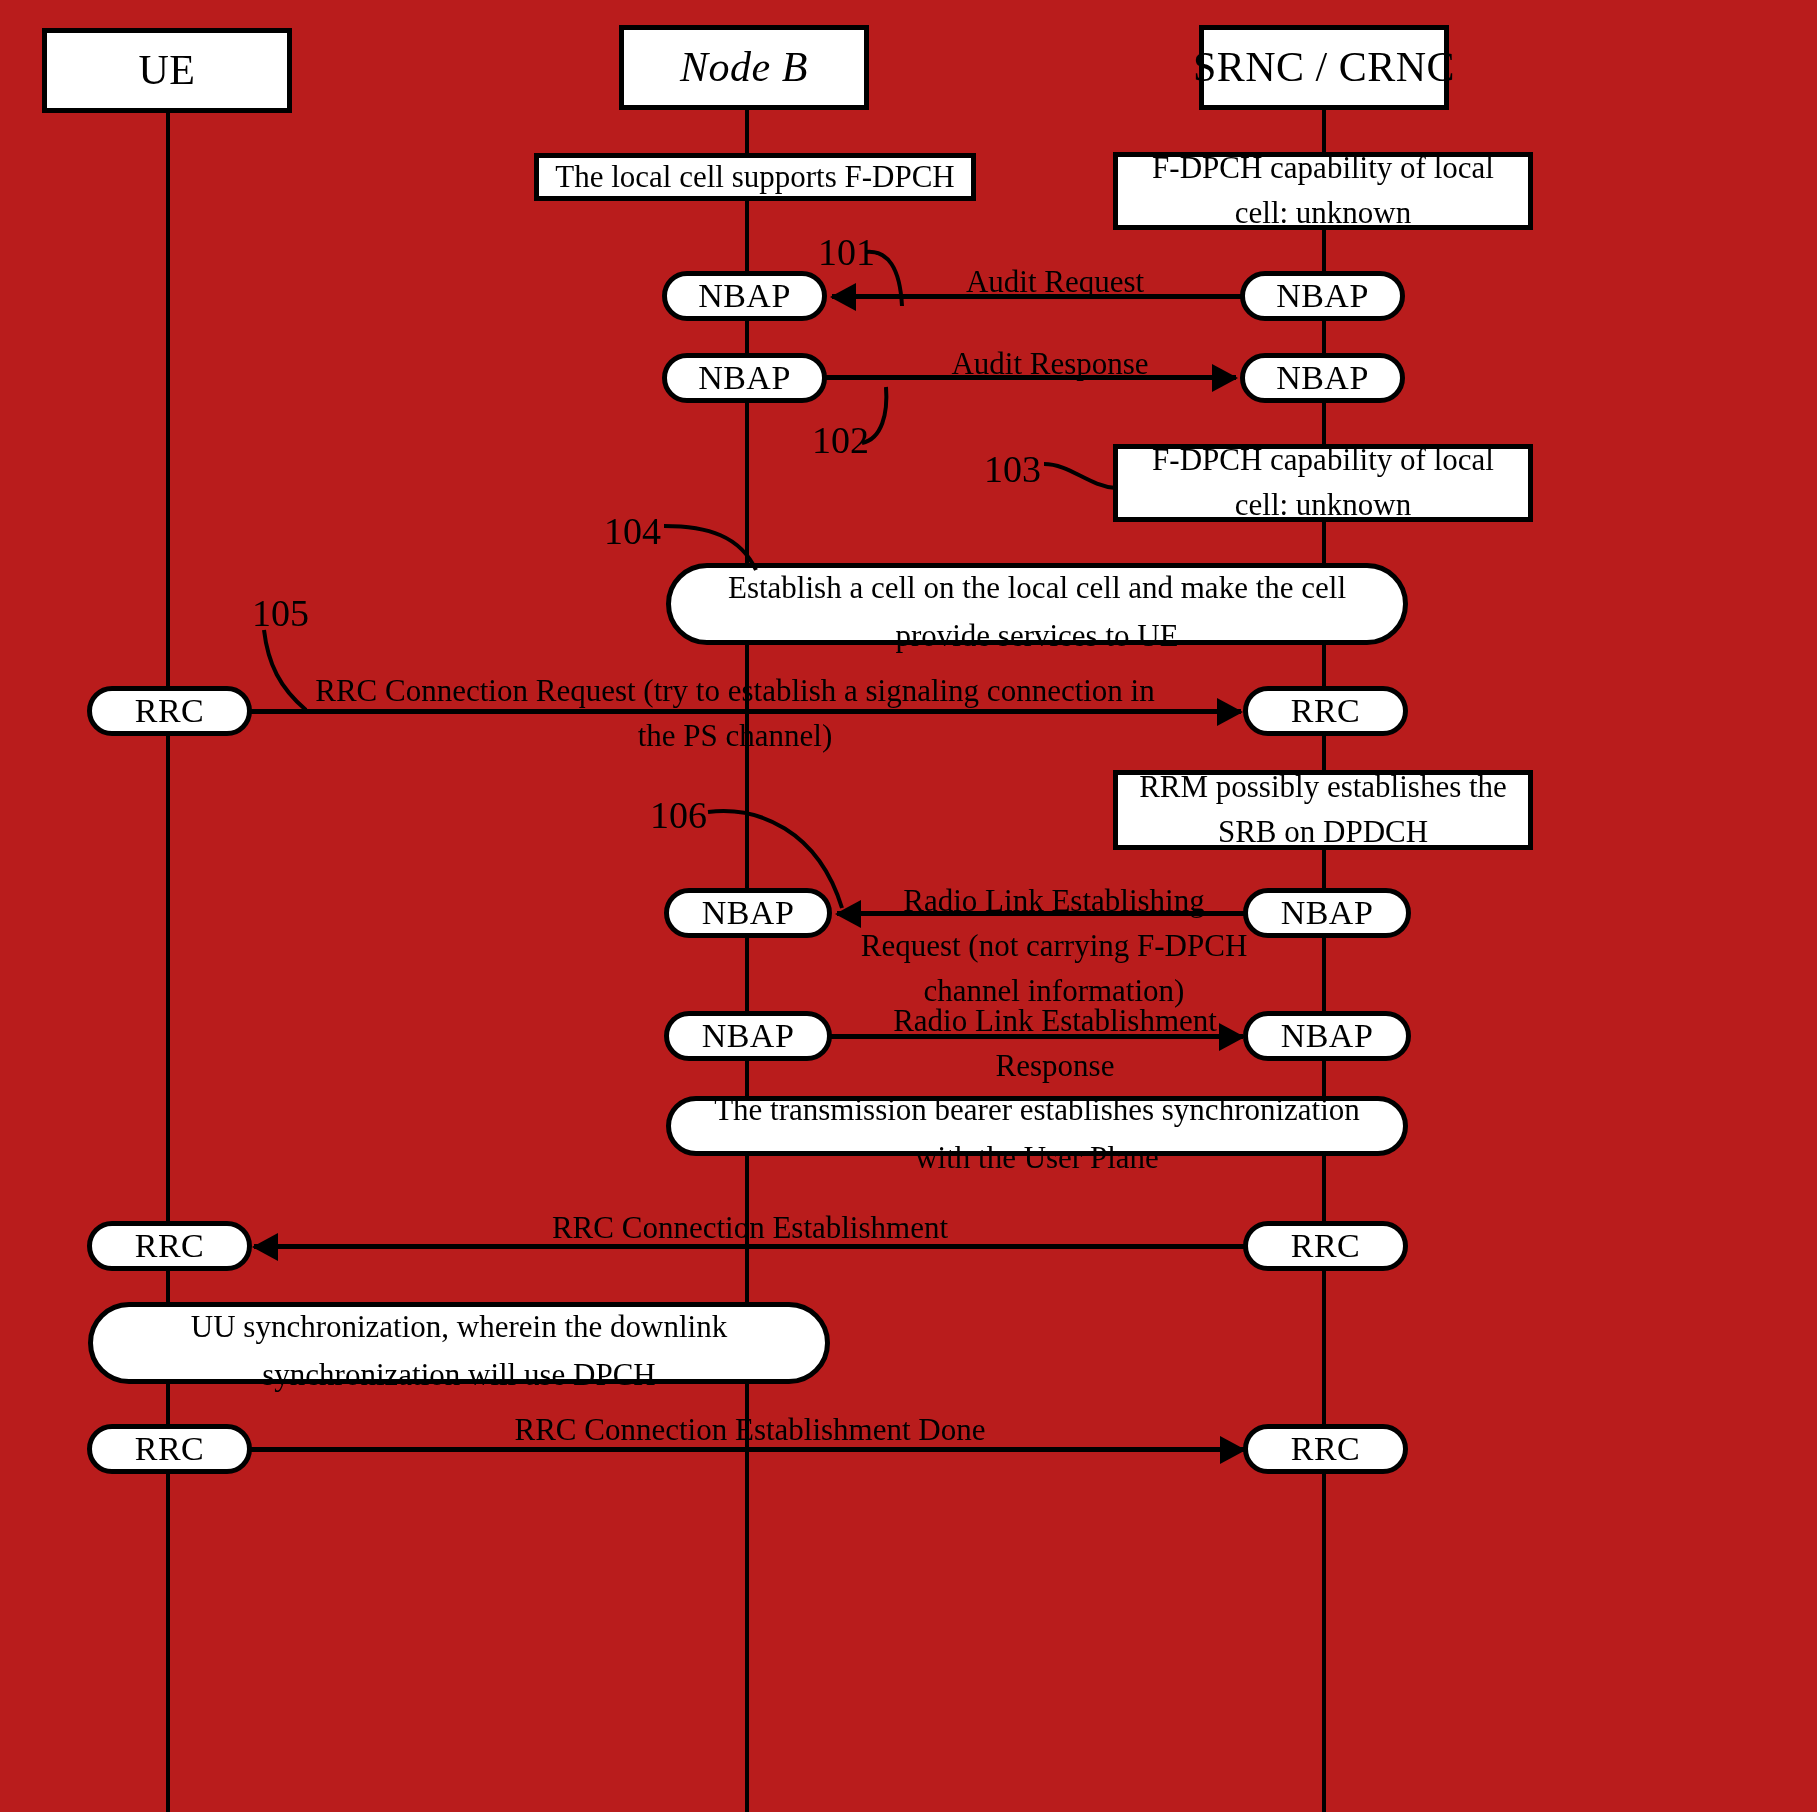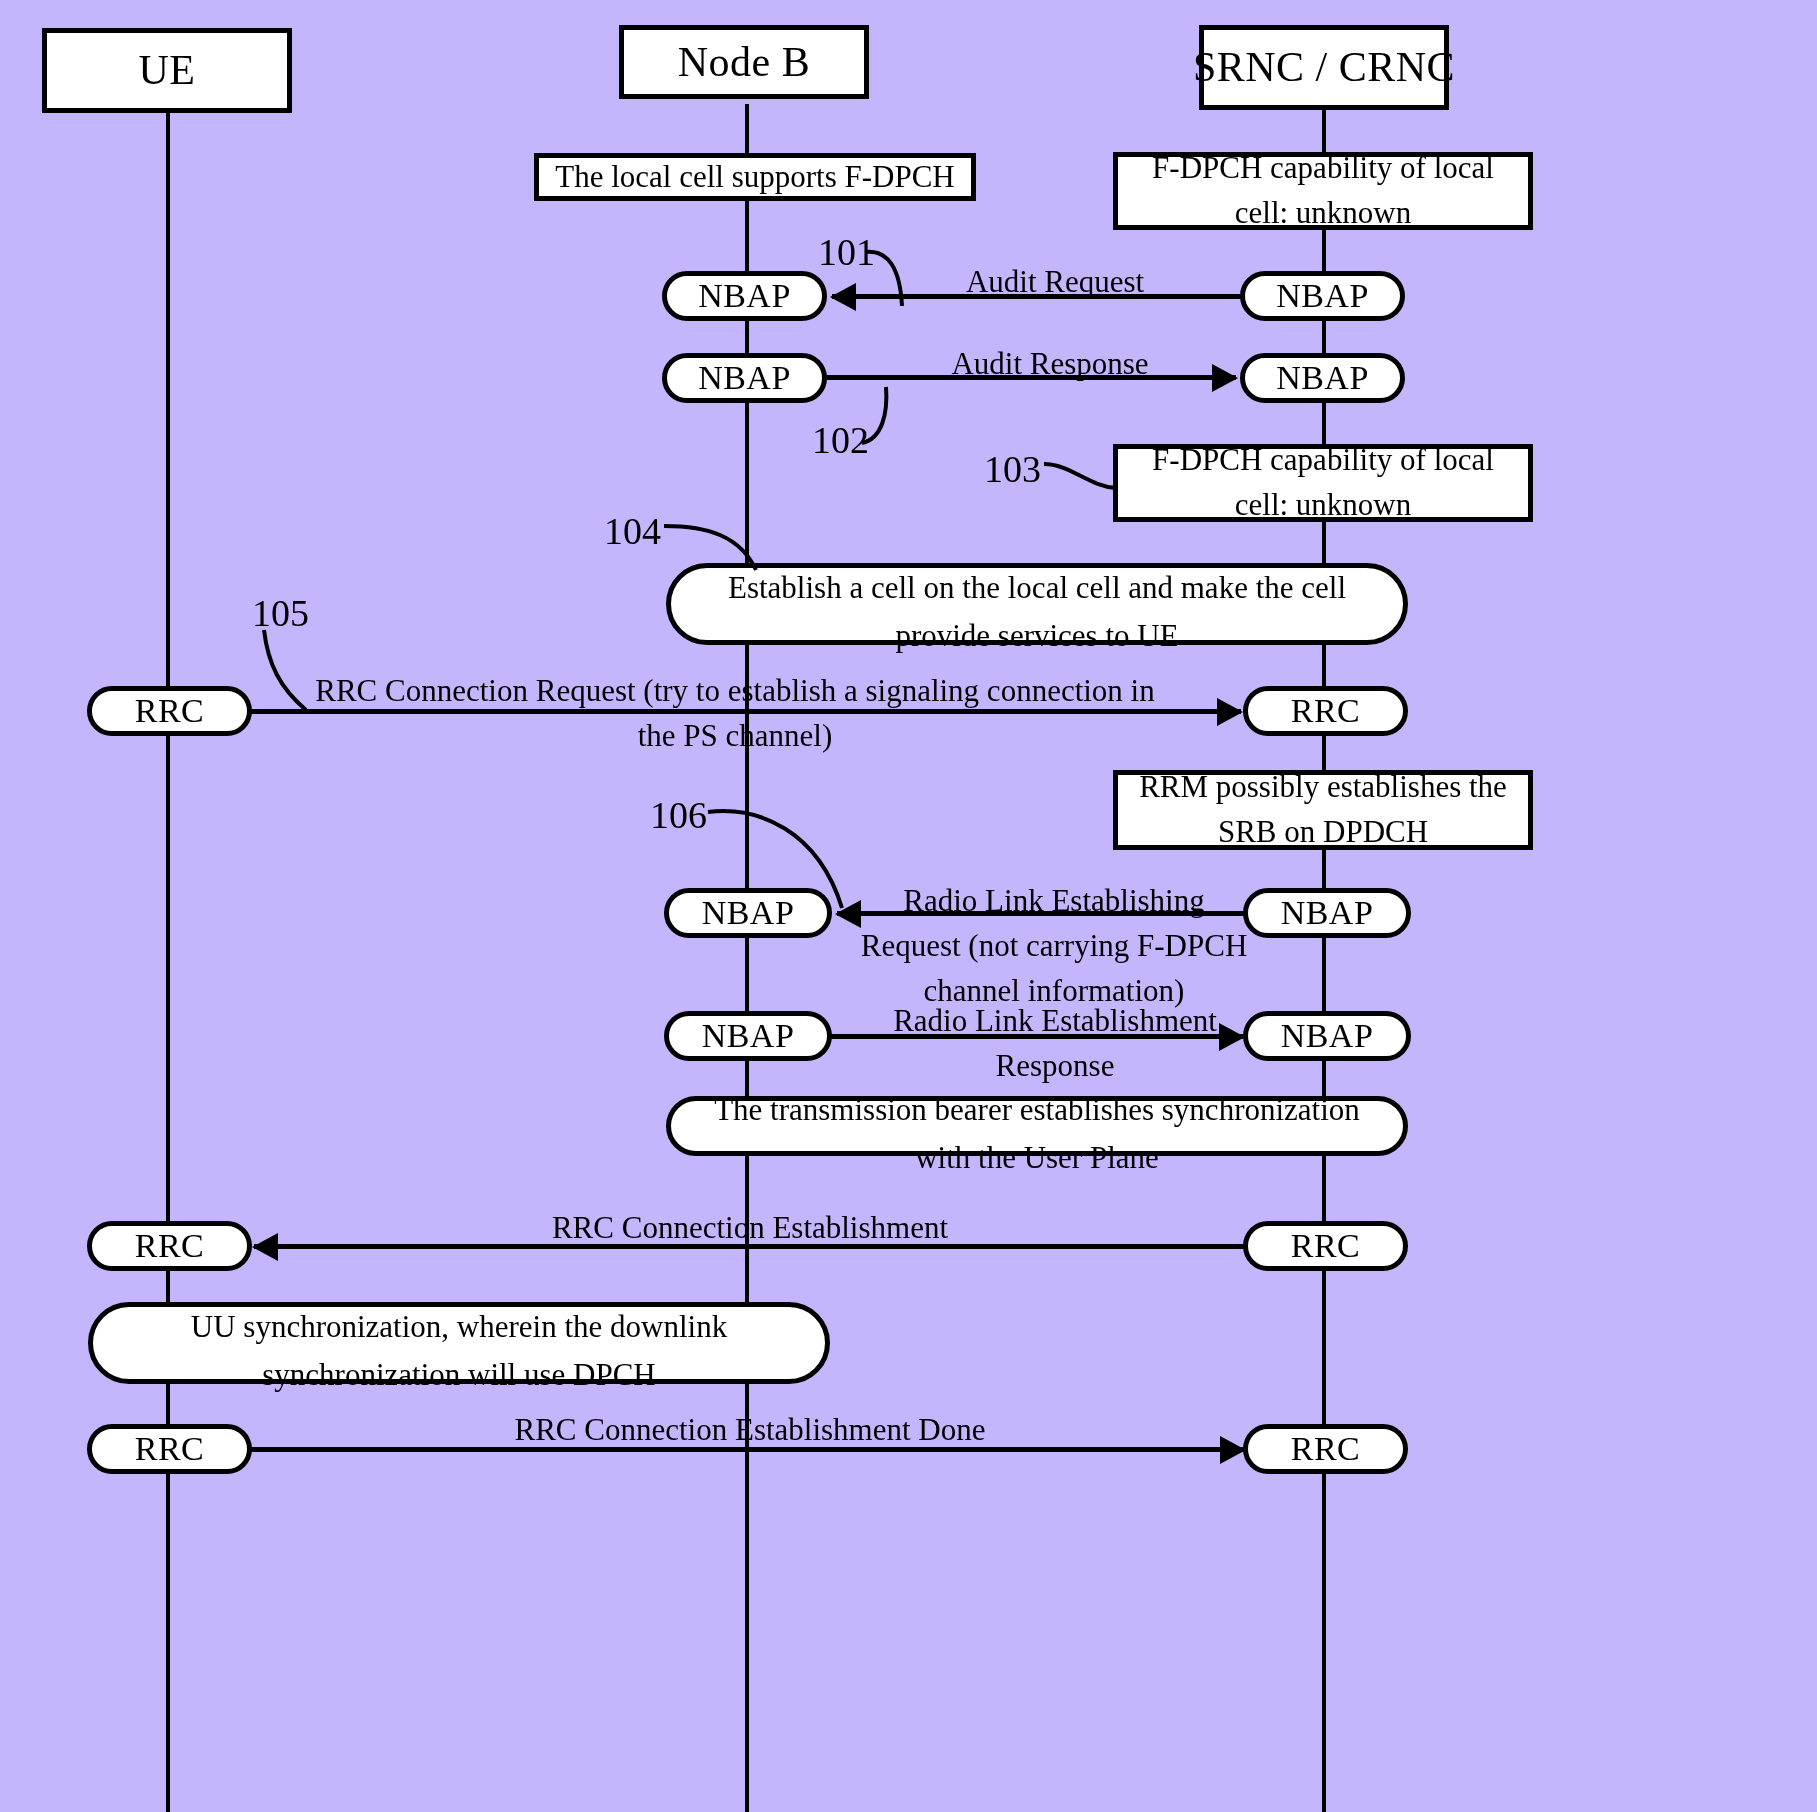--- a/index.html
+++ b/index.html
@@ -8,21 +8,21 @@
     background: #ffffff;
   }
   body {
     font-family: "Liberation Serif", "DejaVu Serif", serif;
     color: #000000;
   }
   #canvas {
     position: relative;
     width: 1817px;
     height: 1812px;
-    background: #c4b5fd;
+    background: #b91c1c;
     overflow: hidden;
   }
 
   
   .lifeline {
     position: absolute;
     width: 4px;
     background: #000000;
   }
 
@@ -158,21 +158,21 @@
 <div id="canvas">
 
   <div class="lifeline" style="left:166px; top:110px; height:1702px;"></div>
   <div class="lifeline" style="left:745px; top:104px; height:1708px;"></div>
   <div class="lifeline" style="left:1322px; top:104px; height:1708px;"></div>
 
   <div class="actor-box" style="left:42px; top:28px; width:250px; height:85px;">
     <span class="actor-label">UE</span>
   </div>
 
-  <div class="actor-box" style="left:619px; top:25px; width:250px; height:74px;">
+  <div class="actor-box" style="left:619px; top:25px; width:250px; height:85px;font-style:italic;">
     <span class="actor-label">Node B</span>
   </div>
 
   <div class="actor-box" style="left:1199px; top:25px; width:250px; height:85px;">
     <span class="actor-label">SRNC / CRNC</span>
   </div>
 
   <div class="note-box" style="left:534px; top:153px; width:442px; height:48px;">
     <span class="note-text">The local cell supports F-DPCH</span>
   </div>

